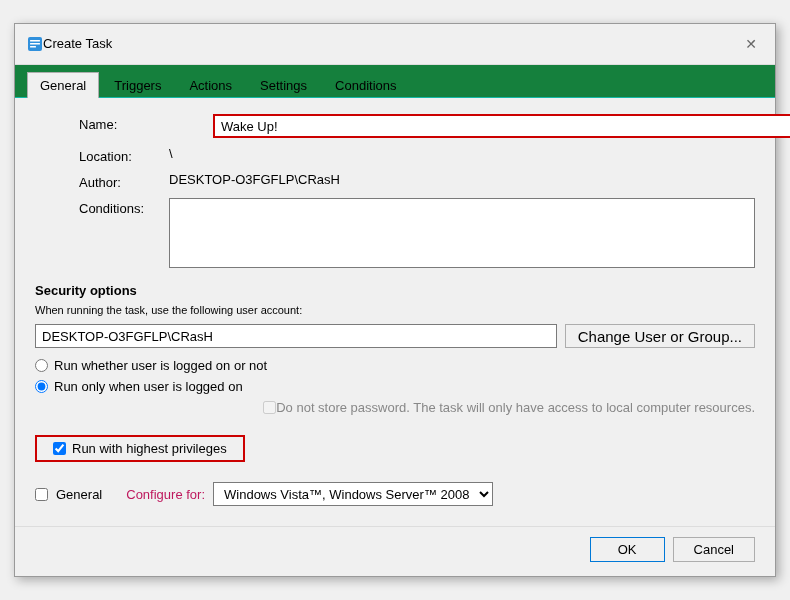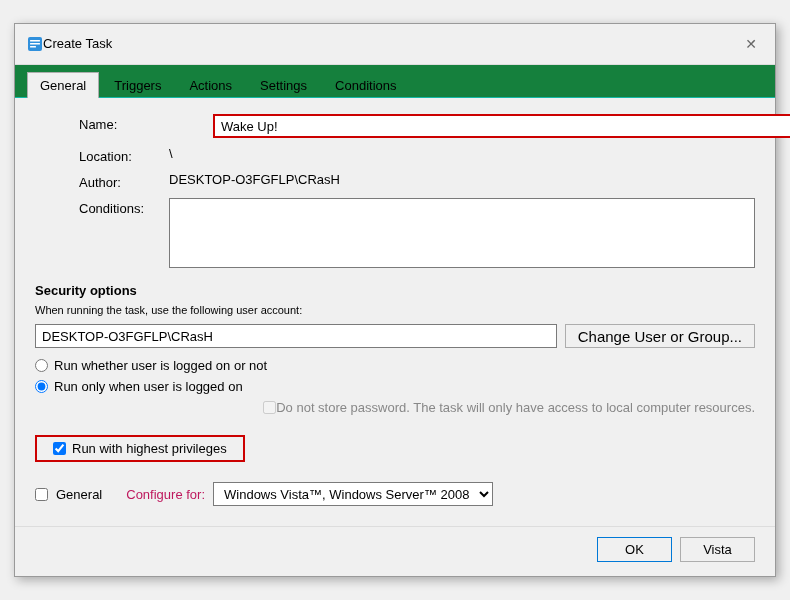--- a/index.html
+++ b/index.html
@@ -318,15 +318,15 @@
       <select class="configure-select">
         <option>Windows Vista™, Windows Server™ 2008</option>
         <option>Windows 7, Windows Server 2008 R2</option>
         <option>Windows 10</option>
       </select>
     </div>
   </div>
 
   <div class="dialog-buttons">
     <button class="dialog-btn primary">OK</button>
-    <button class="dialog-btn">Vista</button>
+    <button class="dialog-btn">Cancel</button>
   </div>
 </div>
 
 </body></html>

